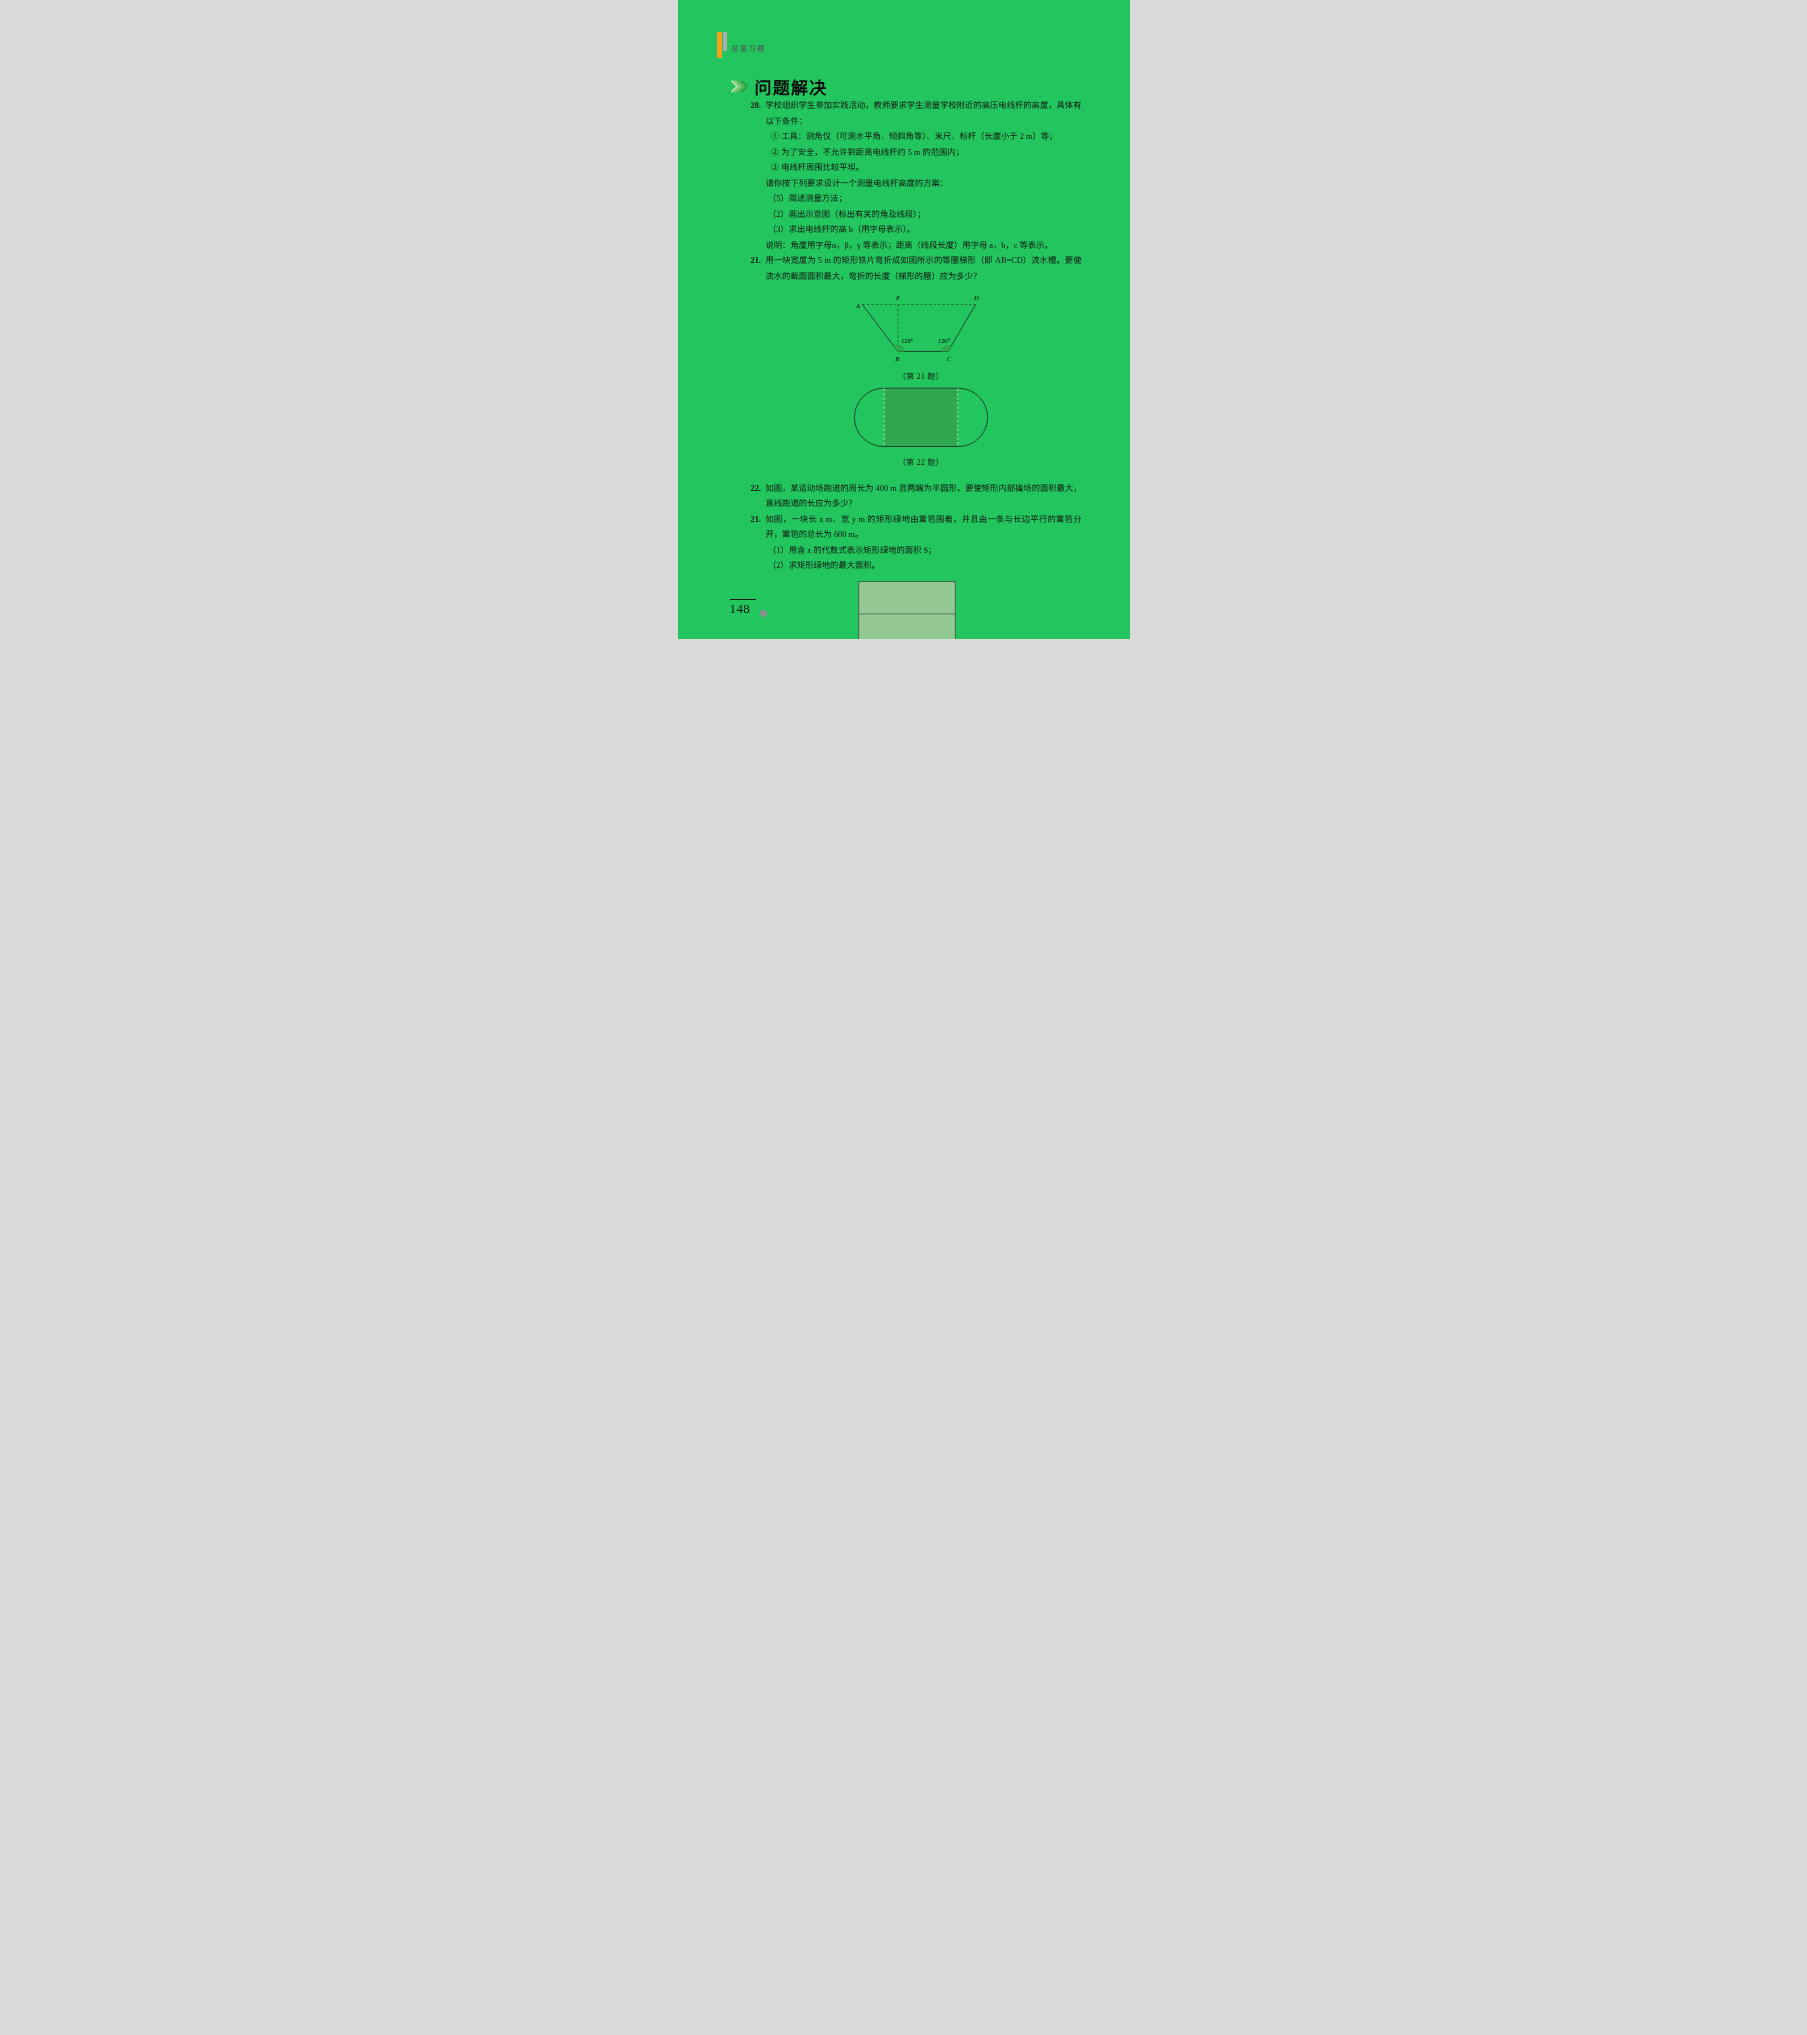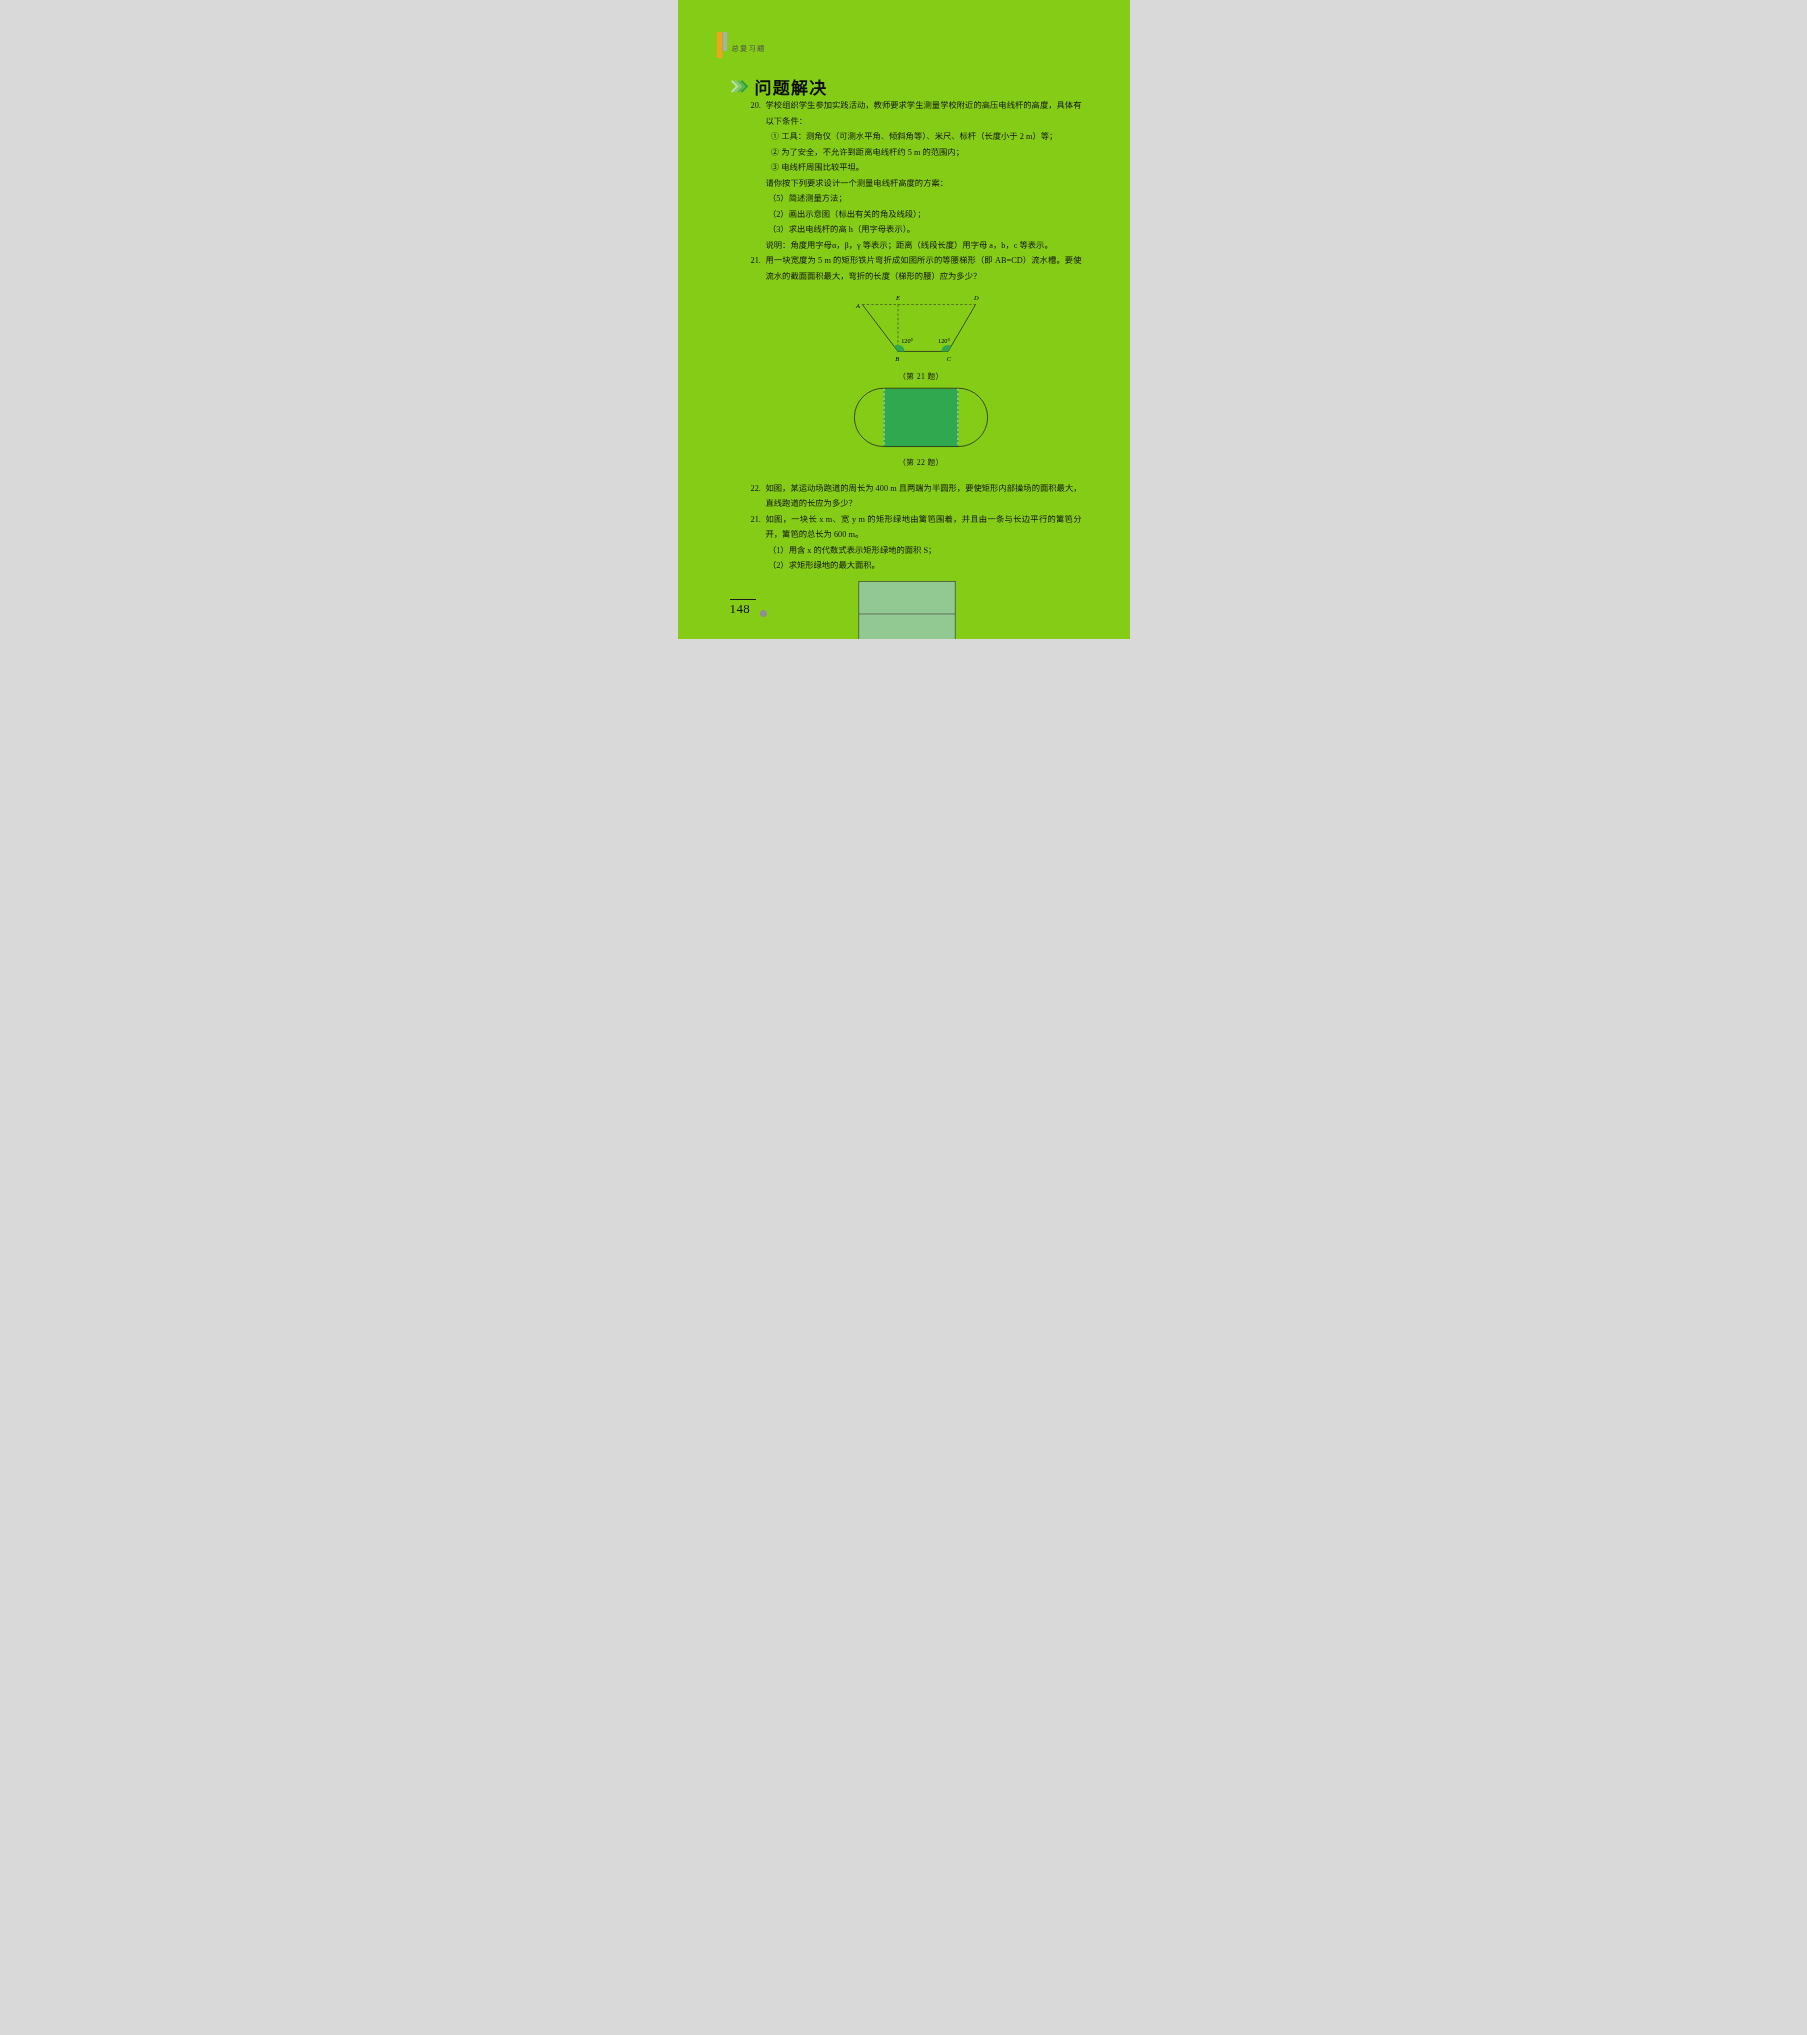--- a/index.html
+++ b/index.html
@@ -1,21 +1,21 @@
 <!DOCTYPE html>
 <html lang="zh-CN" style="font-size:6.5px"><head>
 <meta charset="utf-8">
 <style>
   * { margin:0; padding:0; box-sizing:border-box; }
   html, body { background:#d9d9d9; }
   .page {
     position:relative;
     width:452px; height:639px;
     margin:0 auto;
-    background:#84cc16;
+    background:#22c55e;
     overflow:hidden;
     font-family:"Liberation Serif","DejaVu Serif",serif;
     color:#141414;
   }
 
   
   .page-header { position:absolute; top:32px; left:39px; display:flex; align-items:flex-start; }
   .bar { display:inline-block; }
   .bar-orange { width:5.3px; height:26px; background:#F2A31B; }
   .bar-gray   { width:3.7px;  height:19px; background:#ADADAD; margin-left:1.6px; }
@@ -25,21 +25,21 @@
   .section-heading { position:absolute; top:74px; left:52px; display:flex; align-items:center; }
   .chevrons { margin-right:4.1px; }
   .section-title {
     font-family:"Liberation Sans","DejaVu Sans",sans-serif;
     font-size:17px; font-weight:700; letter-spacing:1.2px; color:#0d0d0d;
   }
 
   
   .content { position:absolute; top:98px; left:73px; width:331px; font-size:8.3px; line-height:15.5px; }
   .problem { display:flex; align-items:flex-start; }
-  .pnum { flex:0 0 15px; font-weight:400; }
+  .pnum { flex:0 0 15px; font-weight:700; }
   .pbody { flex:1; text-align:justify; }
   .pbody p { text-align:justify; }
   .cond { padding-left:5.3px; }
   .task { padding-left:2.4px; }
 
   
   .figures-row { display:flex; justify-content:space-between; margin:9.8px 0 10.6px; padding-left:10.6px; padding-right:0.8px;flex-direction:column; }
   .figure { display:flex; flex-direction:column; align-items:center; }
   .caption { font-size:7.7px; margin-top:3.7px; letter-spacing:0.4px; color:#161616; }
   .figure24-wrap { margin:7.3px 0 1.6px 92px; width:98px; display:flex; flex-direction:column; align-items:center; }

